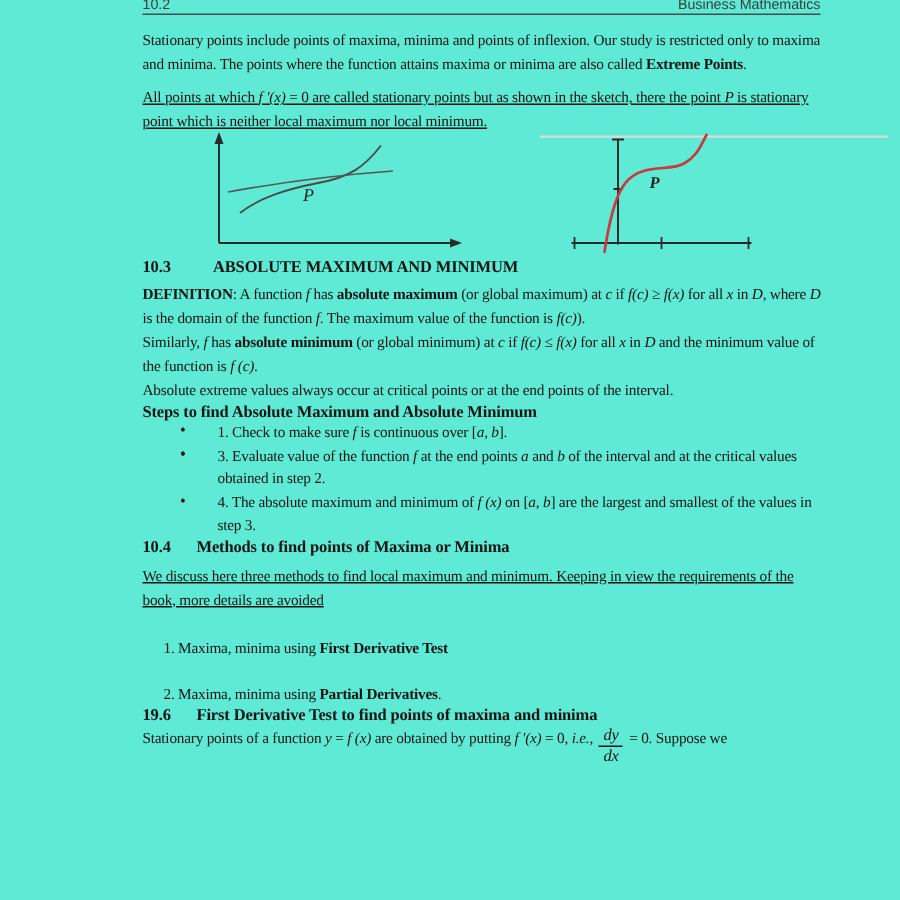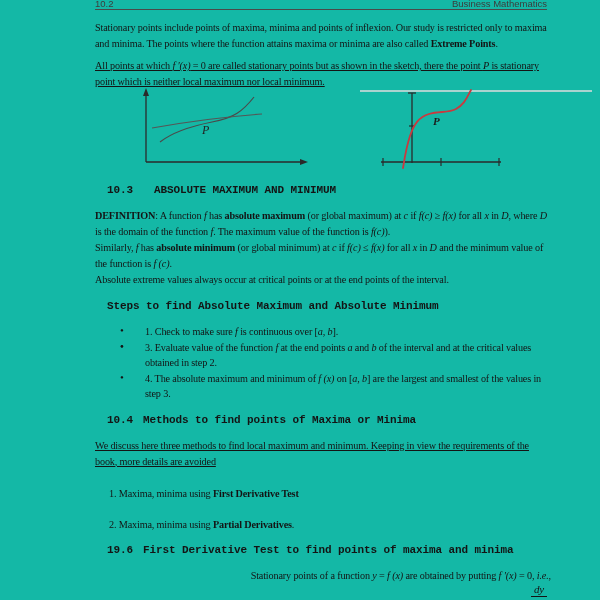--- a/index.html
+++ b/index.html
@@ -1,42 +1,42 @@
 <!DOCTYPE html>
 <html><head>
 <meta charset="utf-8">
 <style>
   html,body{margin:0;padding:0;background:#fff;}
-  .page{position:relative;width:600px;height:600px;background:#14b8a6;overflow:hidden;
+  .page{position:relative;width:600px;height:600px;background:#5eead4;overflow:hidden;
         font-family:"Liberation Serif", serif;color:#141414;}
   .content{position:absolute;left:95px;top:0;width:456px;}
   .pagehdr{display:flex;justify-content:space-between;align-items:flex-end;
            font-family:"Liberation Sans", sans-serif;font-size:9.5px;color:#3c3c3c;
            border-bottom:1.5px solid #4a4a4a;height:9px;width:452px;}
   .para{font-size:10.2px;line-height:16px;margin:0;letter-spacing:-0.15px;}
   .rb{font-weight:bold;}
   .ri{font-style:italic;}
   .mt10{margin-top:10px;} .mt8{margin-top:8px;} .mt6{margin-top:6px;text-decoration:underline;}
   .mt5{margin-top:5px;} .mt4{margin-top:4px;} .mt2{margin-top:2px;}
   .figrow{position:relative;height:84px;margin-top:-2px;}
   .figrow svg{position:absolute;top:0;}
   .fig-left{left:45px;}
   .fig-right{left:262px;}
-  .sechdr{font-size:11px;font-weight:bold;margin:12px;letter-spacing:-0.1px;font-family:Liberation Mono, monospace;}
+  .sechdr{font-size:11px;font-weight:bold;margin:0;letter-spacing:-0.1px;}
   .sechdr .num{display:inline-block;min-width:36px;}
   .sechdr.caps .num{min-width:47px;}
   .bullets{margin:0;padding:0;list-style:none;}
   .bullets li{position:relative;padding-left:50px;font-size:10.2px;line-height:15.5px;
               letter-spacing:-0.15px;}
   .bullets li .dot{position:absolute;left:25px;top:-1px;font-size:11px;}
   .nowrap{white-space:nowrap;}
   .numlist{padding-left:14px;}
   .numlist .para{line-height:15px;margin-top:16px;}
-  .lastline{display:flex;align-items:flex-end;margin-top:2px;font-size:10.2px;
-            letter-spacing:-0.15px;line-height:16px;flex-direction:column;}
+  .lastline{display:flex;align-items:flex-start;margin-top:2px;font-size:10.2px;
+            letter-spacing:-0.15px;line-height:16px;}
   .frac{display:inline-block;vertical-align:middle;text-align:center;font-style:italic;
         line-height:1.05;margin:0 4px;font-size:11px;}
   .frac .fnum{display:block;border-bottom:1px solid #141414;padding:0 3px 1px;}
   .frac .fden{display:block;padding-top:1px;}
   svg text{font-family:"Liberation Serif", serif;}
 </style>
 </head>
 <body>
 
 <div class="page">

